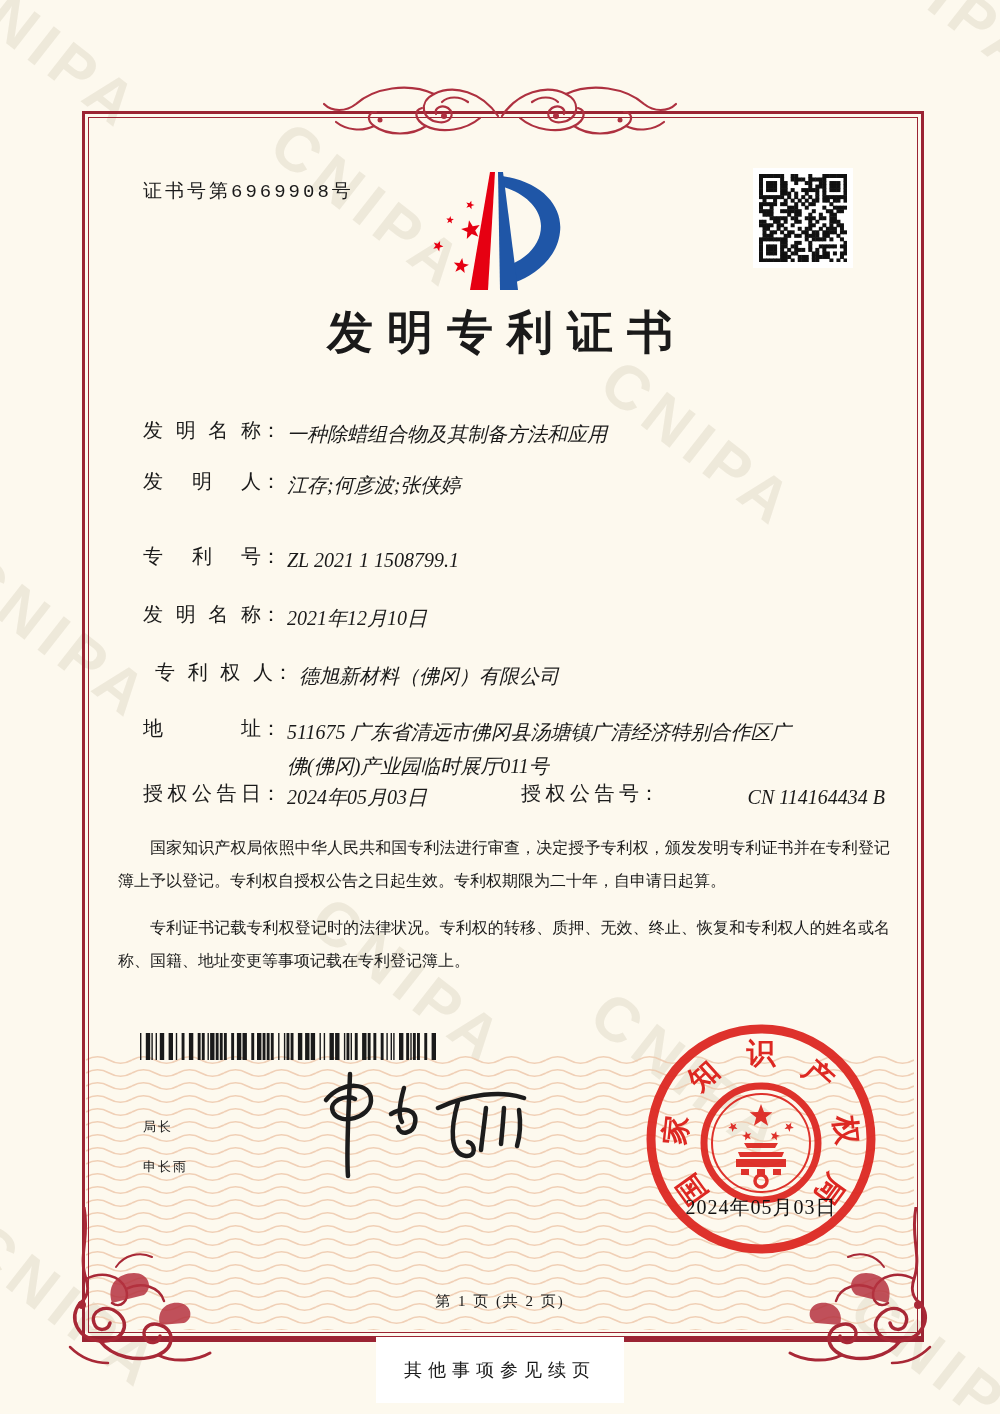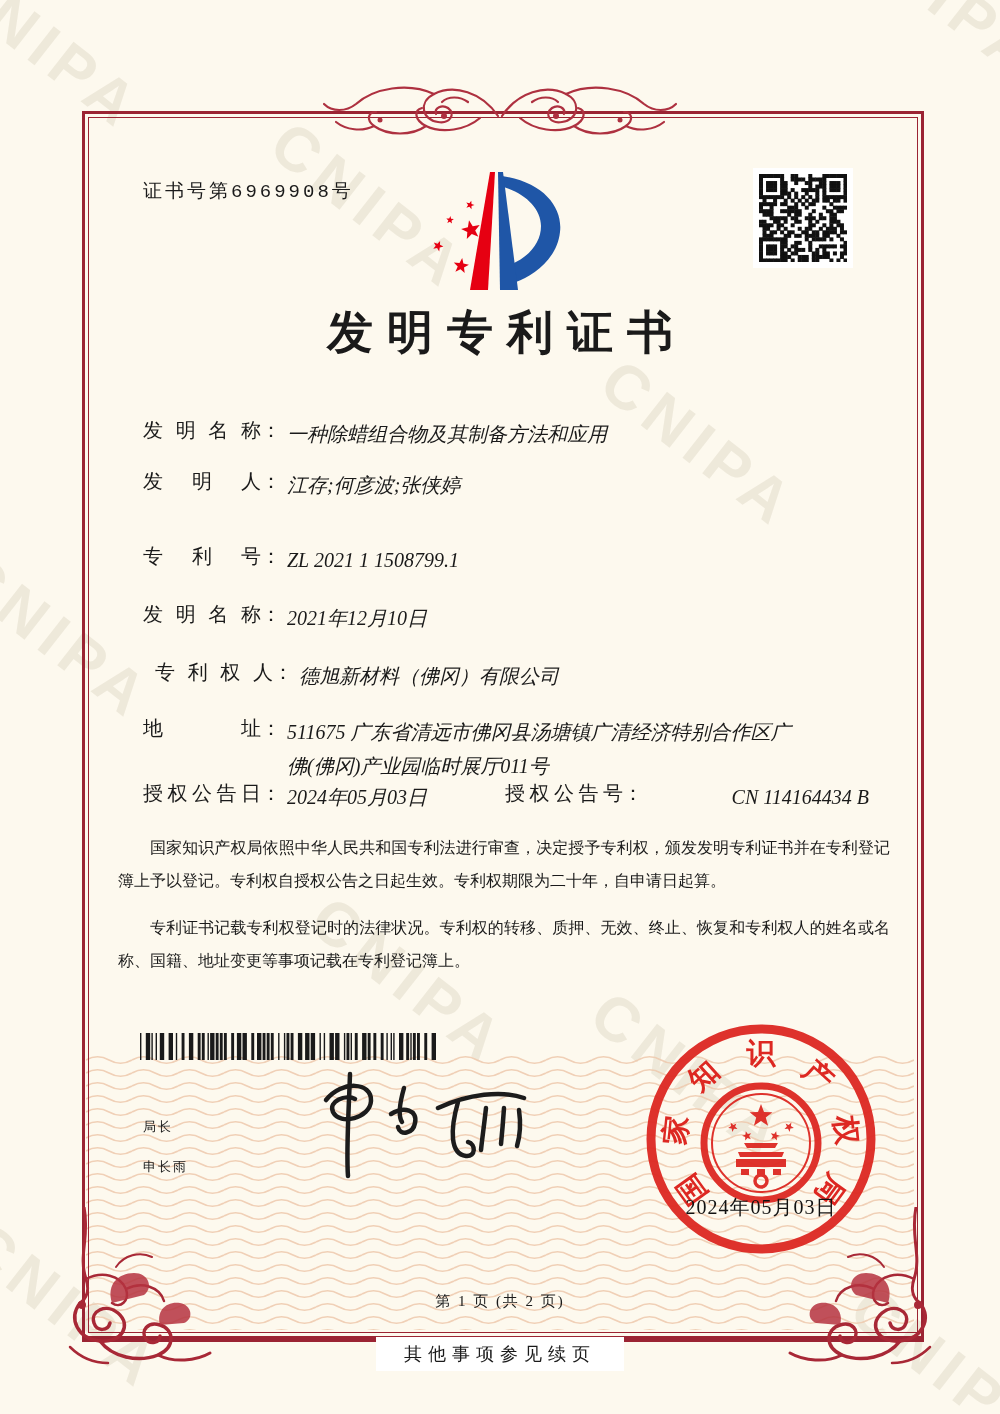--- a/index.html
+++ b/index.html
@@ -47,21 +47,21 @@
   
   .fields{position:absolute; left:143px; top:0; width:720px; z-index:4; font-size:20px;}
   .frow{position:absolute; left:0; white-space:nowrap;}
   .flabel{
     display:inline-block; width:118px; text-align:justify; text-align-last:justify;
     vertical-align:top;
   }
   .fcolon{display:inline-block; vertical-align:top; margin-right:6px;}
   .fvalue{display:inline-block; vertical-align:top; white-space:normal; width:520px; line-height:34px;font-style:italic;}
   .pair2{position:absolute; left:362px; top:0; white-space:nowrap;}
-  .pair2 .flabel{width:118px;}
+  .pair2 .flabel{width:118px;margin-left:16px;}
   
   .body-text{
     position:absolute; left:118px; top:831px; width:772px; z-index:4;
     font-size:16px; line-height:33px; text-align:justify;
   }
   .body-text p{margin:0 0 14px 0; text-indent:2em;}
   
   .barcode{position:absolute; left:140px; top:1033px; z-index:4;}
   .official{position:absolute; left:143px; z-index:5;
     font-family:"Liberation Sans","DejaVu Sans",sans-serif; font-size:13px; letter-spacing:2px;}
@@ -79,21 +79,21 @@
     position:absolute; left:0; top:171px; width:232px; text-align:center;
     font-size:20px; color:#111; letter-spacing:1px; z-index:6;
   }
   
   .page-info{
     position:absolute; left:82px; top:1292px; width:836px; text-align:center;
     font-size:15px; z-index:4; letter-spacing:2px;
   }
   .cont-note{
     position:absolute; left:50%; top:1337px; transform:translateX(-50%);
-    background:#ffffff; padding:5px 28px; font-size:18px; letter-spacing:6px; z-index:4;
+    background:#ffffff; padding:21px 28px; font-size:18px; letter-spacing:6px; z-index:4;
   }
 </style>
 </head>
 <body>
 
 <div class="page">
 
   <div class="wm" style="left:-70px; top:10px;">CNIPA</div>
   <div class="wm" style="left:830px; top:-40px;">CNIPA</div>
   <div class="wm" style="left:255px; top:170px;">CNIPA</div>

